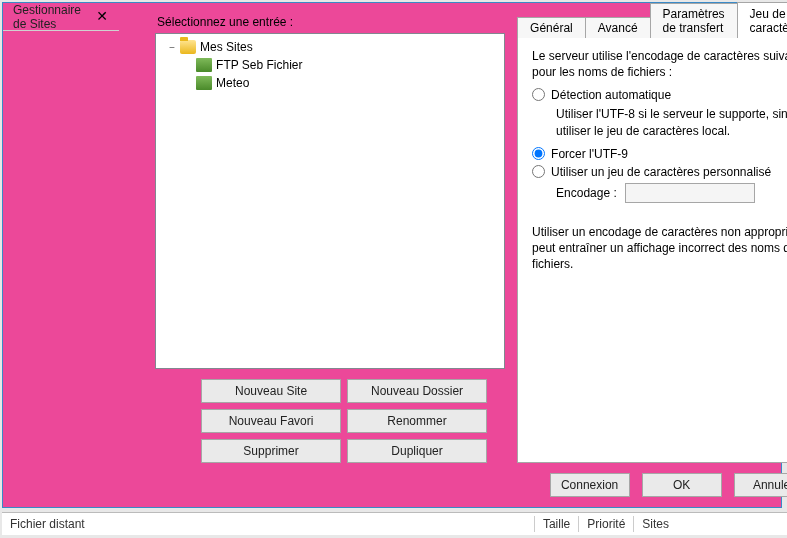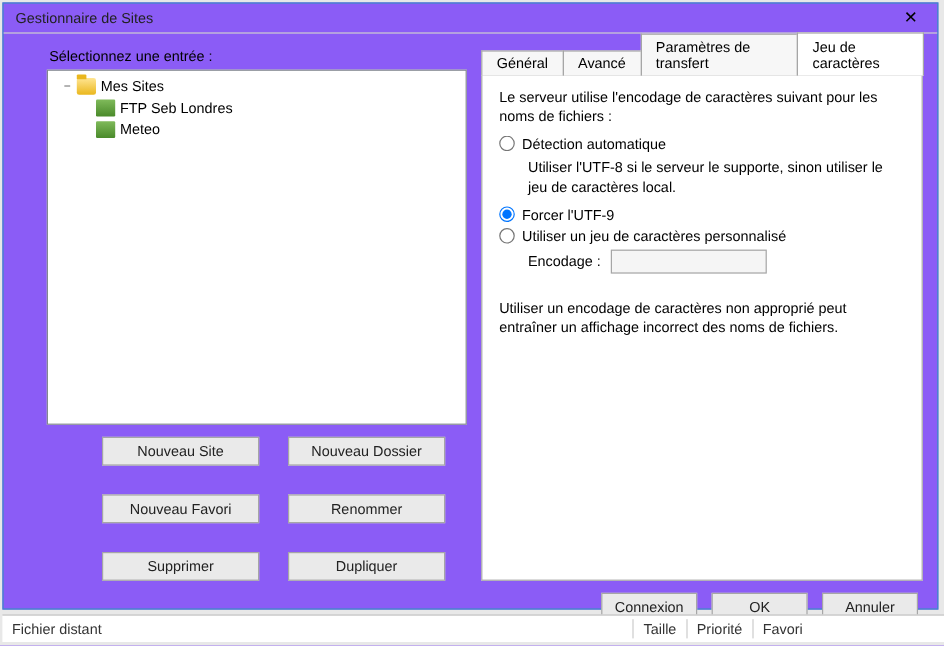--- a/index.html
+++ b/index.html
@@ -1,21 +1,21 @@
 <!DOCTYPE html>
 <html><head>
 <meta charset="utf-8">
 <style>
 * { box-sizing: border-box; margin: 0; padding: 0; font-family: "Segoe UI", Tahoma, sans-serif; font-size: 12px; }
 body { background: #e8e8e8; width: 787px; height: 538px; position: relative; overflow: hidden; }
 
 .dialog {
   position: absolute; left: 2px; top: 2px; width: 780px; height: 506px;
-  background: #8b5cf6; border: 1px solid #3a8ac7;
-  display: flex; flex-direction: column;
+  background: #ec4899; border: 1px solid #3a8ac7;
+  display: flex; flex-direction: row;
 }
 .titlebar {
   height: 28px; display: flex; align-items: center; justify-content: space-between;
   padding: 0 6px 0 10px; border-bottom: 1px solid #d0d0d0;
 }
 .titlebar .title { color: #222; }
 .titlebar .close { width: 32px; height: 24px; text-align: center; line-height: 22px; cursor: pointer; font-size: 14px; }
 
 .body { flex: 1; display: flex; flex-direction: column; padding: 8px 12px 10px 8px; }
 .top-area { flex: 1; display: flex; gap: 12px; padding-left: 28px; }
@@ -28,21 +28,21 @@
 }
 .tree-row { display: flex; align-items: center; height: 18px; padding: 0 2px; cursor: pointer; }
 .tree-row.indent1 { padding-left: 8px; }
 .tree-row.indent2 { padding-left: 38px; }
 .toggle { width: 12px; text-align: center; color: #555; font-size: 10px; margin-right: 2px; }
 .icon { width: 16px; height: 14px; margin-right: 4px; }
 .folder { background: linear-gradient(#ffe592,#eab71d); border-radius: 2px; position: relative; }
 .folder::before { content:""; position:absolute; left:0; top:-3px; width:8px; height:4px; background:#eab71d; border-radius:1px 1px 0 0;}
 .site-icon { background: linear-gradient(#7fba5a,#4a8a2a); border-radius: 1px; }
 
-.btn-grid { display: grid; grid-template-columns: 1fr 1fr; gap: 24px; margin: 10px 18px 0 46px; }
+.btn-grid { display: grid; grid-template-columns: 1fr 1fr; gap: 6px; margin: 10px 18px 0 46px; }
 .btn {
   height: 24px; border: 1px solid #a6a6a6; background: #eaeaea; cursor: pointer;
   display: flex; align-items: center; justify-content: center; color: #222;
 }
 
 .right { flex: 1; display: flex; flex-direction: column; }
 .tabs { display: flex; align-items: flex-end; height: 24px; margin-top: 2px; }
 .tab {
   padding: 3px 12px; border: 1px solid #a6a6a6; border-bottom: none;
   background: #f7f7f7; margin-right: -1px; cursor: pointer; position: relative; top: 1px;
@@ -80,21 +80,21 @@
       <div class="left">
         <div class="left-label">Sélectionnez une entrée :</div>
         <div class="tree">
           <div class="tree-row indent1">
             <span class="toggle">−</span>
             <span class="icon folder"></span>
             <span>Mes Sites</span>
           </div>
           <div class="tree-row indent2">
             <span class="icon site-icon"></span>
-            <span>FTP Seb Londres</span>
+            <span>FTP Seb Fichier</span>
           </div>
           <div class="tree-row indent2">
             <span class="icon site-icon"></span>
             <span>Meteo</span>
           </div>
         </div>
         <div class="btn-grid">
           <div class="btn">Nouveau Site</div>
           <div class="btn">Nouveau Dossier</div>
           <div class="btn">Nouveau Favori</div>
@@ -144,15 +144,15 @@
 </div>
 
 <div class="bg-strip">
   <span class="strip-label">Fichier distant</span>
   <span style="flex:1"></span>
   <span class="col-sep"></span>
   <span class="strip-label">Taille</span>
   <span class="col-sep"></span>
   <span class="strip-label">Priorité</span>
   <span class="col-sep"></span>
-  <span class="strip-label">Favori</span>
+  <span class="strip-label">Sites</span>
   <span style="width:110px"></span>
 </div>
 
 </body></html>

